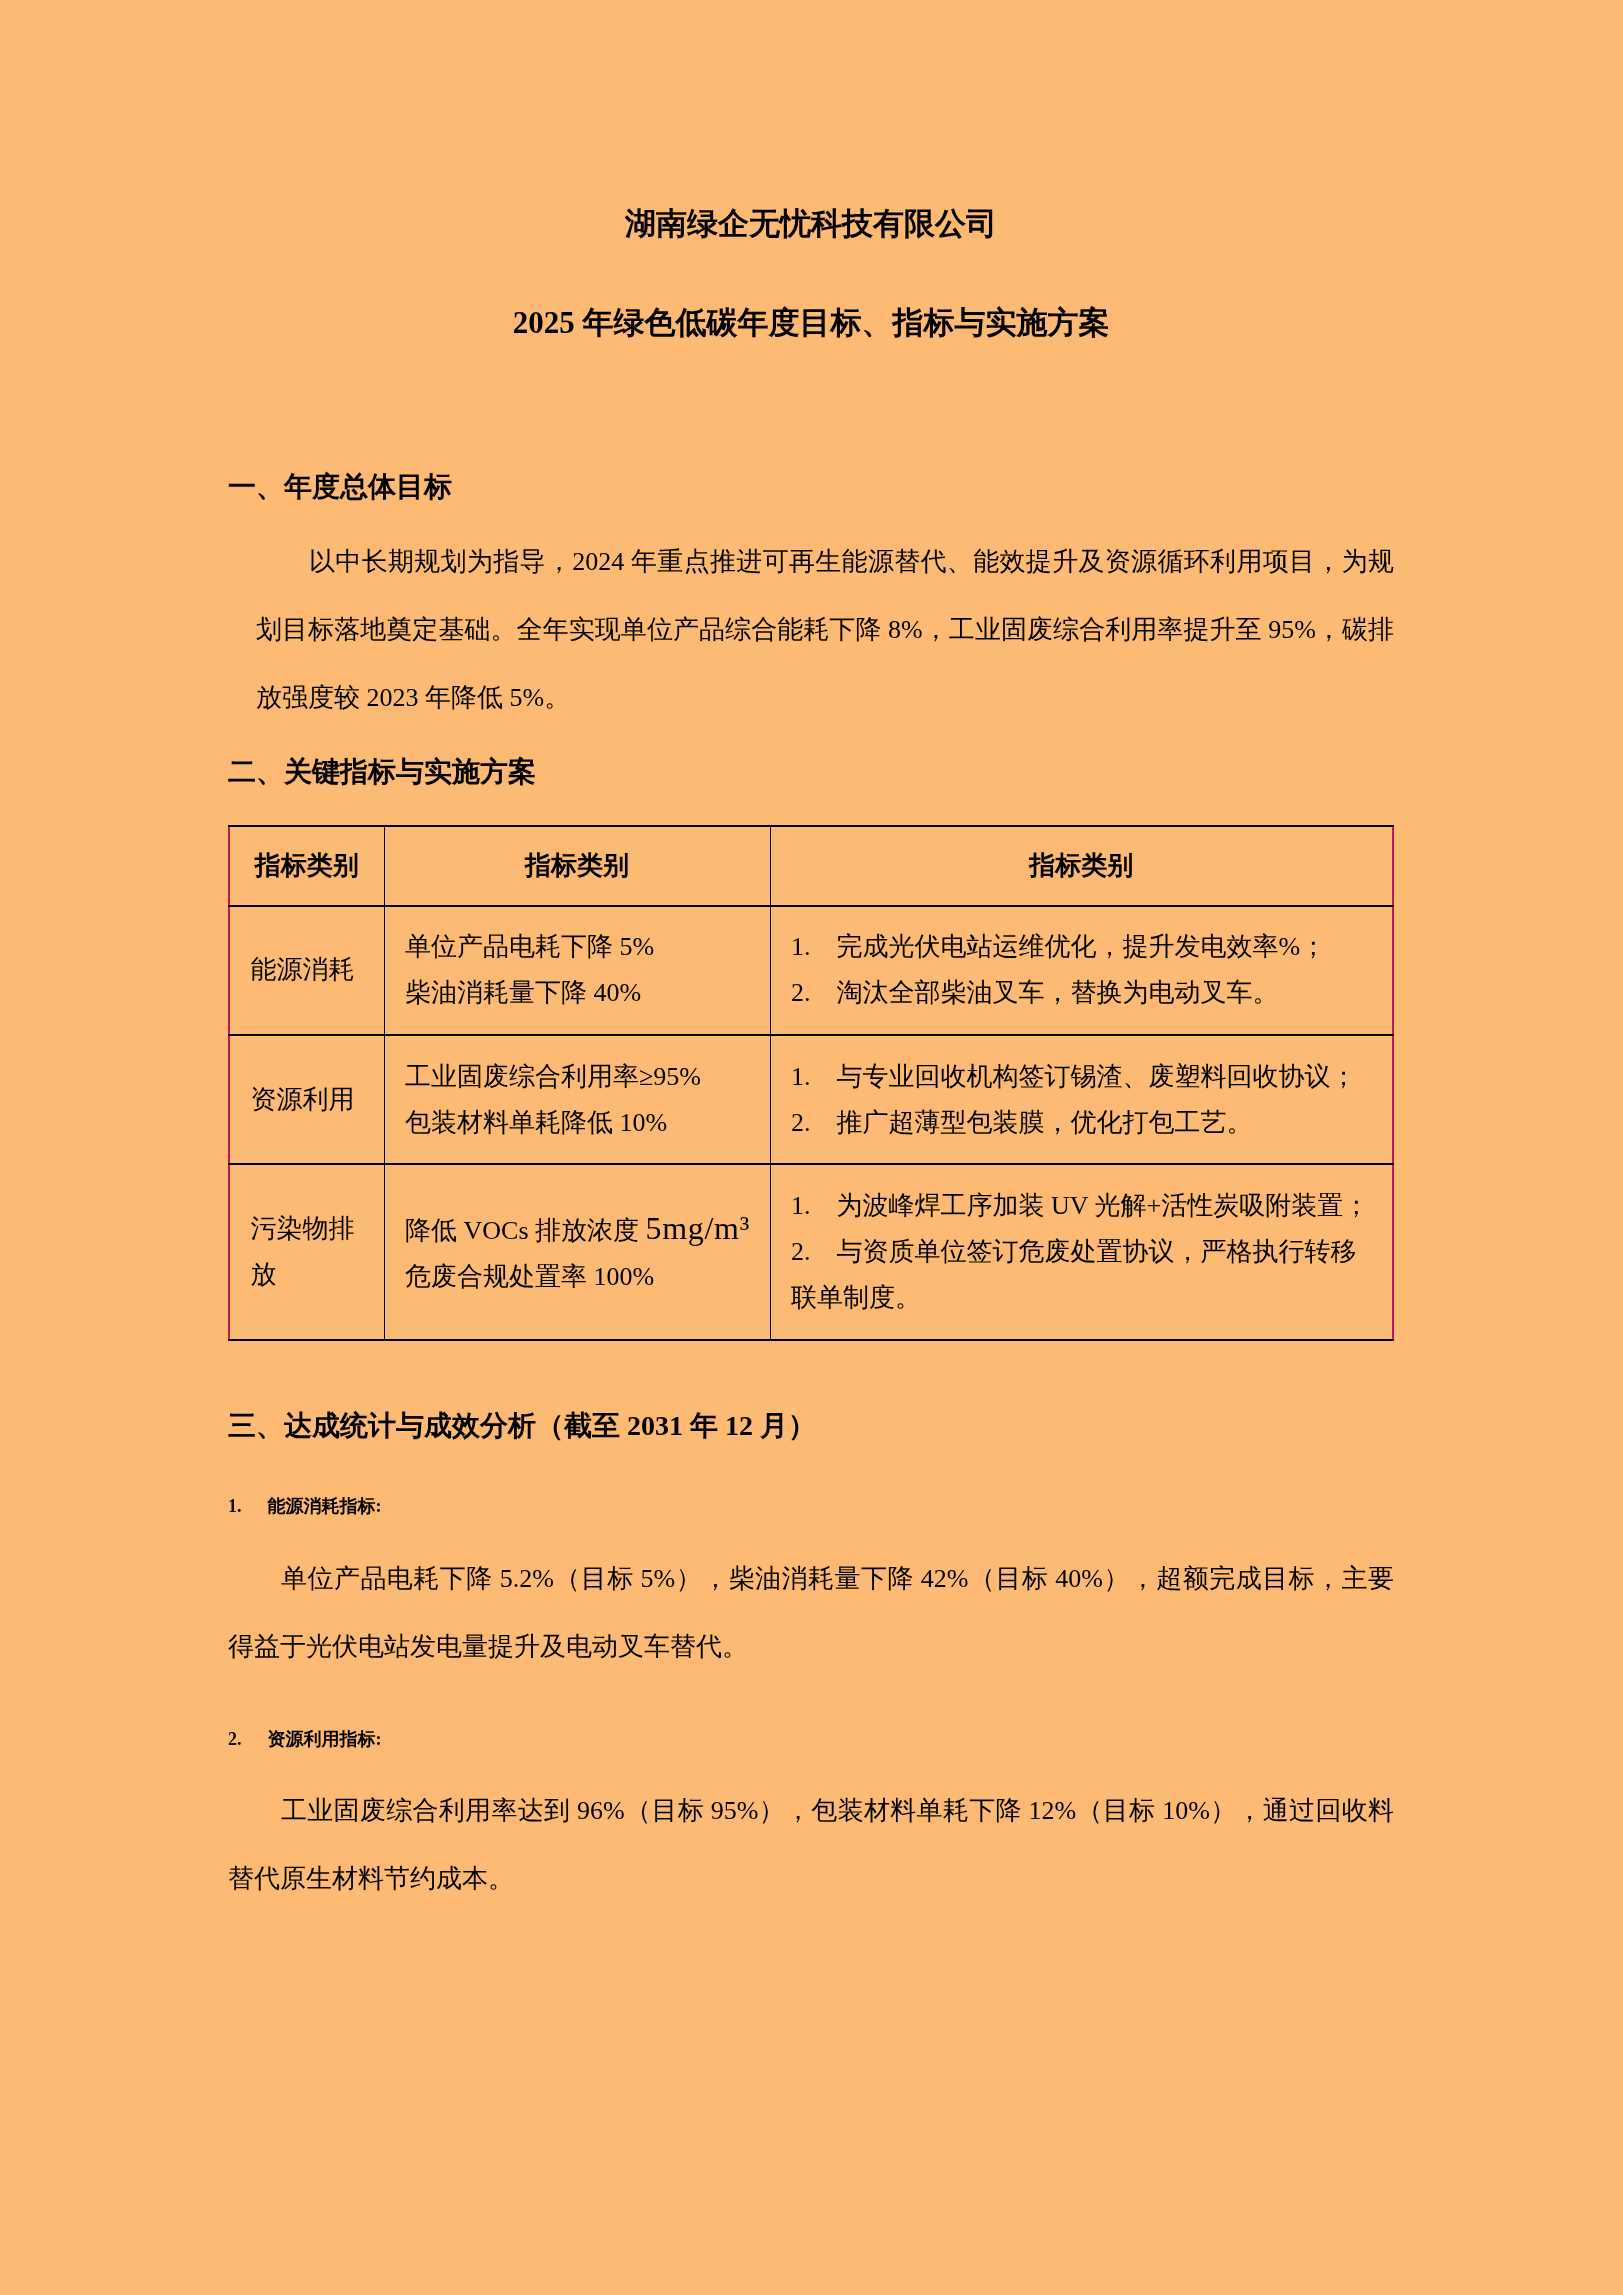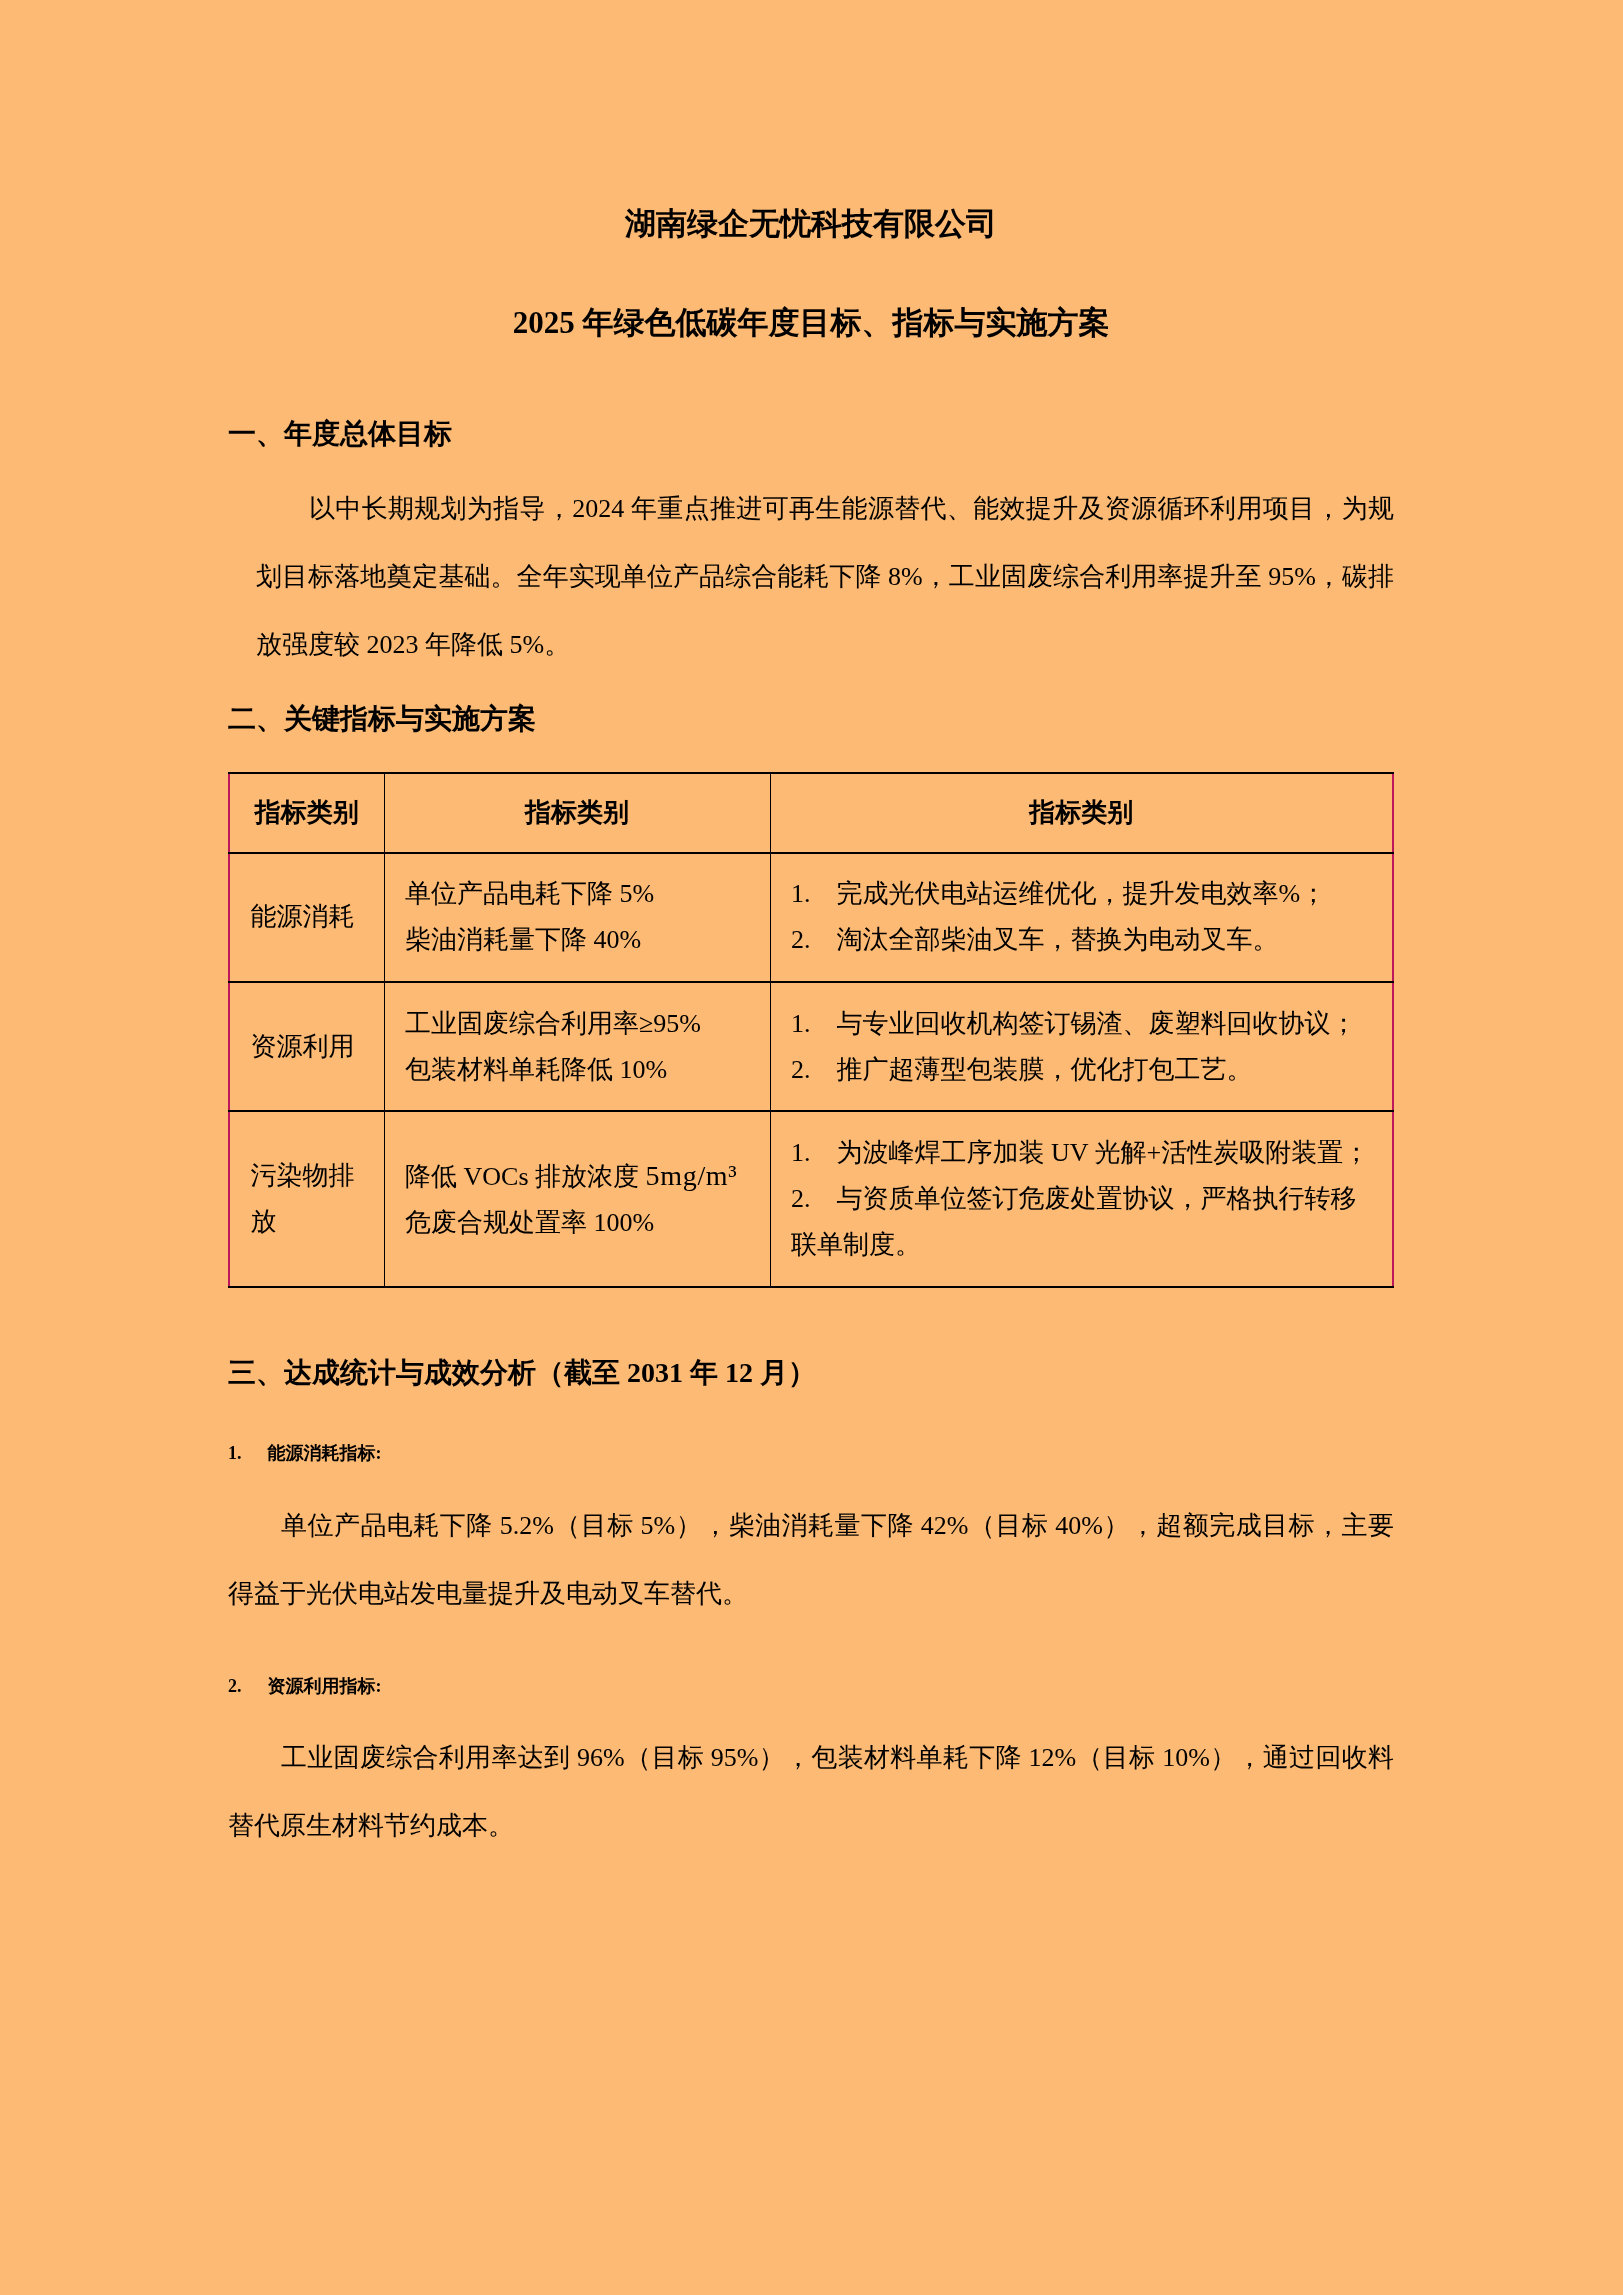--- a/index.html
+++ b/index.html
@@ -25,21 +25,21 @@
     font-weight: 700;
     text-align: center;
     line-height: 49px;
     margin-top: 50px;
   }
   .sec-heading {
     font-size: 28px;
     font-weight: 700;
     line-height: 44px;
   }
-  .h1 { margin-top: 65px; }
+  .h1 { margin-top: 118px; }
   .h2 { margin-top: 17.7px; }
   .h3 { margin-top: 63px; }
   .body-para {
     font-size: 26px;
     line-height: 68px;
     text-align: justify;
     text-indent: 53px;
     margin-top: 19px;
     margin-left: 28px;
   }
@@ -65,21 +65,21 @@
   }
   table.kpi td {
     font-size: 26px;
     vertical-align: middle;
     text-align: left;
     line-height: 46px;
     padding: 17.7px 16.4px 17.7px 20.5px;
   }
   td.cat-cell { padding-left: 13.6px; padding-right: 9.5px; }
   .big-em {
-    font-size: 28px;
+    font-size: 32px;
     letter-spacing: 0.7px;
   }
   .res-head {
     margin-top: 37px;
     font-size: 18px;
     font-weight: 700;
     line-height: 42px;
   }
   .res-num { margin-right: 26px; }
   .res-para {

